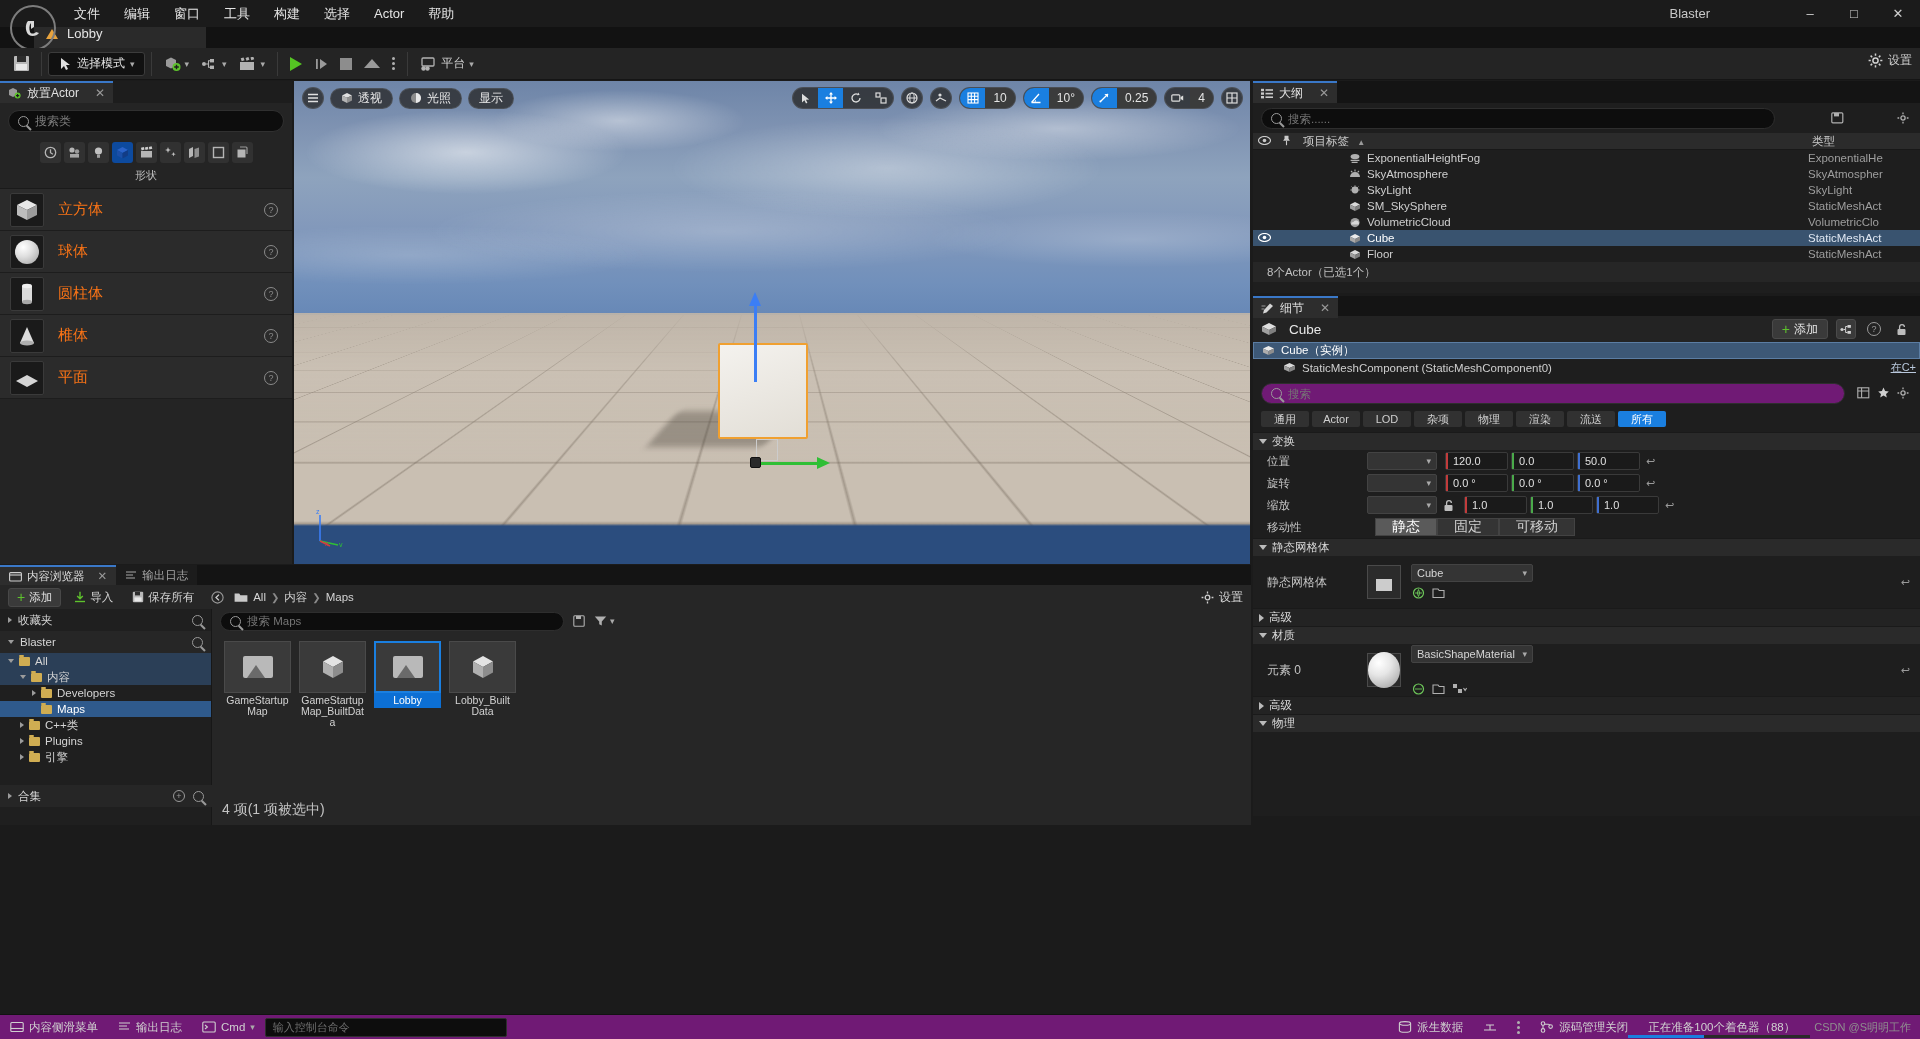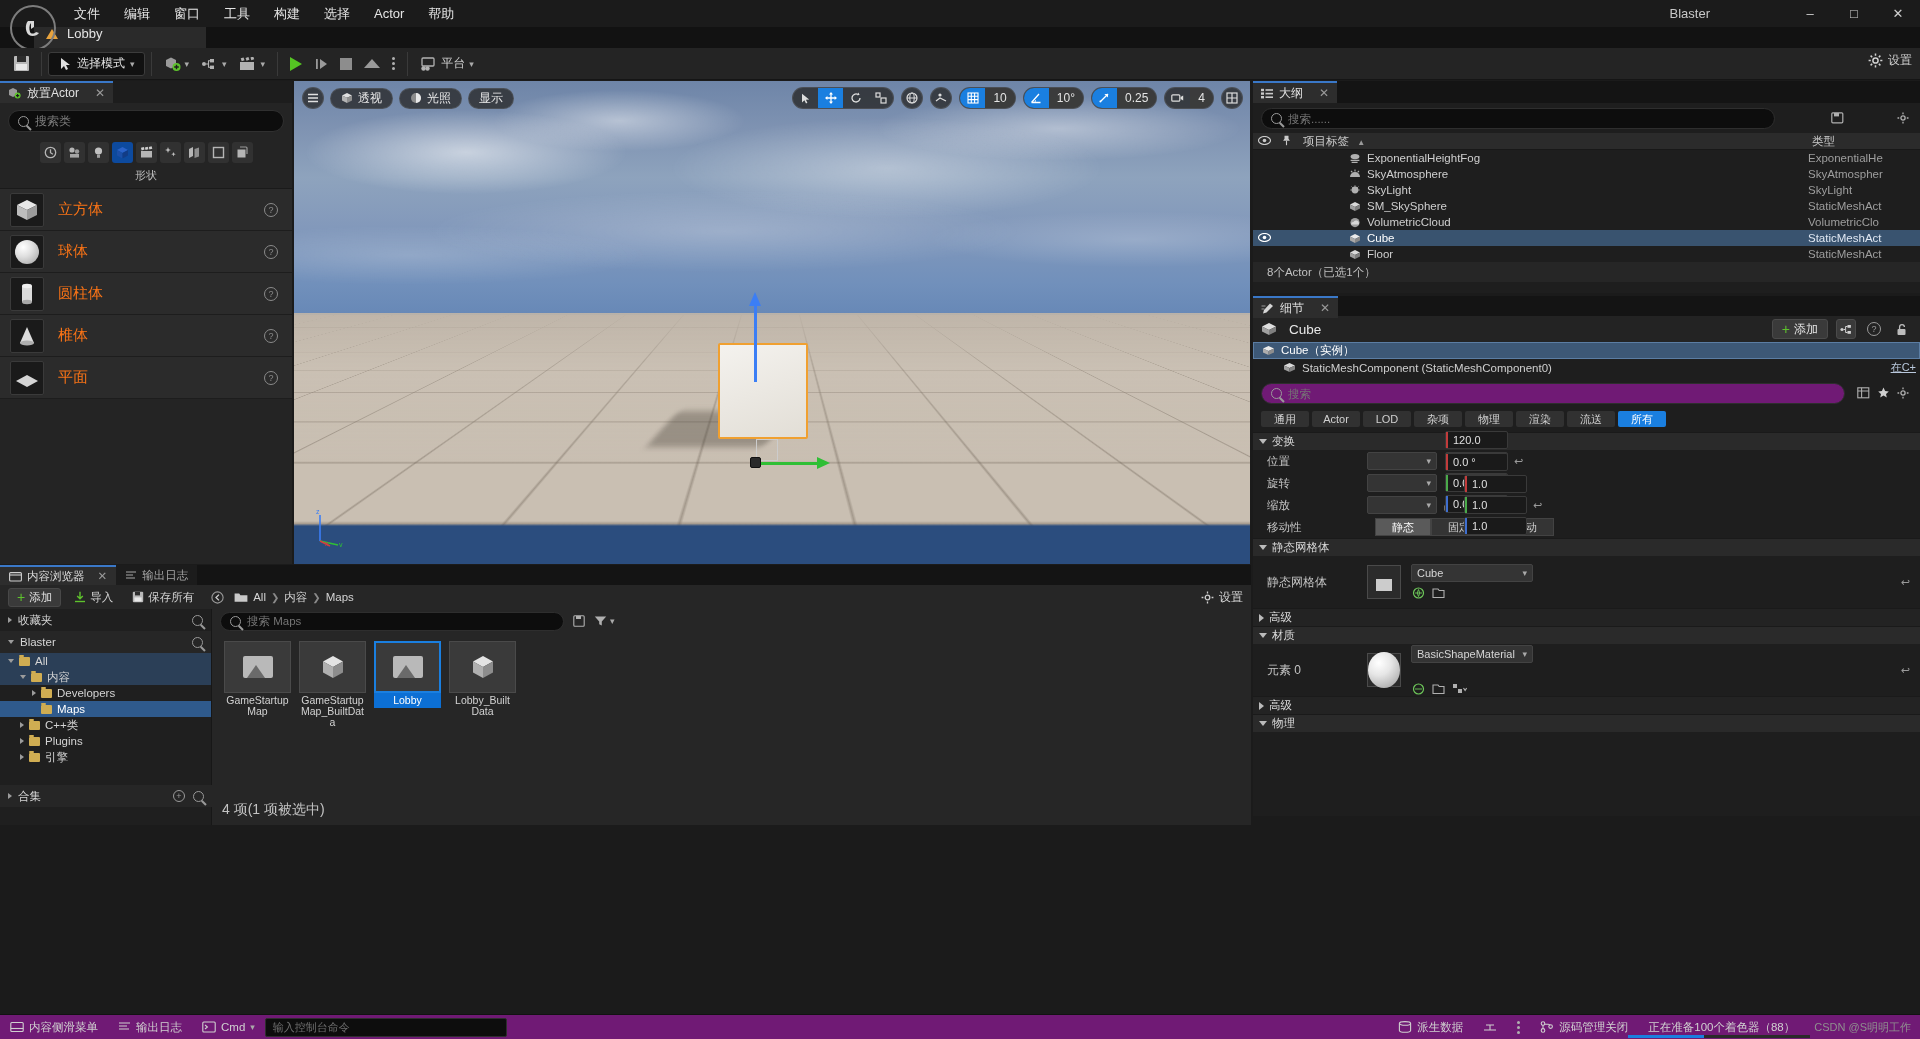--- a/index.html
+++ b/index.html
@@ -284,33 +284,33 @@
   }
   .twisty { width:0;height:0;border-left:5px solid #bbb;border-top:4px solid transparent;border-bottom:4px solid transparent;}
   .twisty.open { border-left:4px solid transparent; border-right:4px solid transparent; border-top:5px solid #bbb; border-bottom:none;}
   .prop-row { height:22px; display:flex; align-items:center; font-size:11.5px; padding-left:14px; }
   .prop-lbl { width:100px; color:#c4c4c4; }
   .dd {
     width:70px; height:18px; background:#343434; border:1px solid #434343; border-radius:2px;
     display:flex; align-items:center; justify-content:space-between; padding:0 5px;
     font-size:11px; color:#d5d5d5;
   }
-  .vec3 { display:flex; gap:3px; margin-left:8px;flex-direction:column; }
+  .vec3 { display:flex; gap:3px; margin-left:8px; }
   .vbox {
     width:63px; height:18px; background:#1a1a1a; border:1px solid #3a3a3a; border-radius:2px;
     display:flex; align-items:center; padding-left:7px; font-size:11px; color:#e0e0e0;
     position:relative;
   }
   .vbox:before{ content:""; position:absolute; left:0; top:0; bottom:0; width:2px;}
   .vbox.x:before{ background:#c23b3b;} .vbox.y:before{background:#4aaa4a;} .vbox.z:before{background:#3f6fd0;}
   .revert { margin-left:6px; color:#9a9a9a; font-size:11px;}
   .mob-group { display:flex; margin-left:8px; }
   .mob {
     height:18px; padding:0 16px; background:#343434; border:1px solid #434343;
-    display:flex; align-items:center; font-size:11px; color:#d0d0d0;
+    display:flex; align-items:center; font-size:14px; color:#d0d0d0;
   }
   .mob.on { background:#5a5a5a; color:#fff; }
   .lock-ic { width:13px;height:13px; margin-left:6px; }
   .mesh-row { height:52px; display:flex; align-items:center; padding-left:14px; }
   .mesh-thumb { width:34px;height:34px;background:#2a2a2a;border:1px solid #4a4a4a; }
   .mesh-sel {
     width:122px; height:18px; background:#343434; border:1px solid #434343; border-radius:2px;
     display:flex; align-items:center; justify-content:space-between; padding:0 5px; font-size:11px; color:#d5d5d5;
   }
   .mat-sphere { width:36px;height:36px;border-radius:50%;

